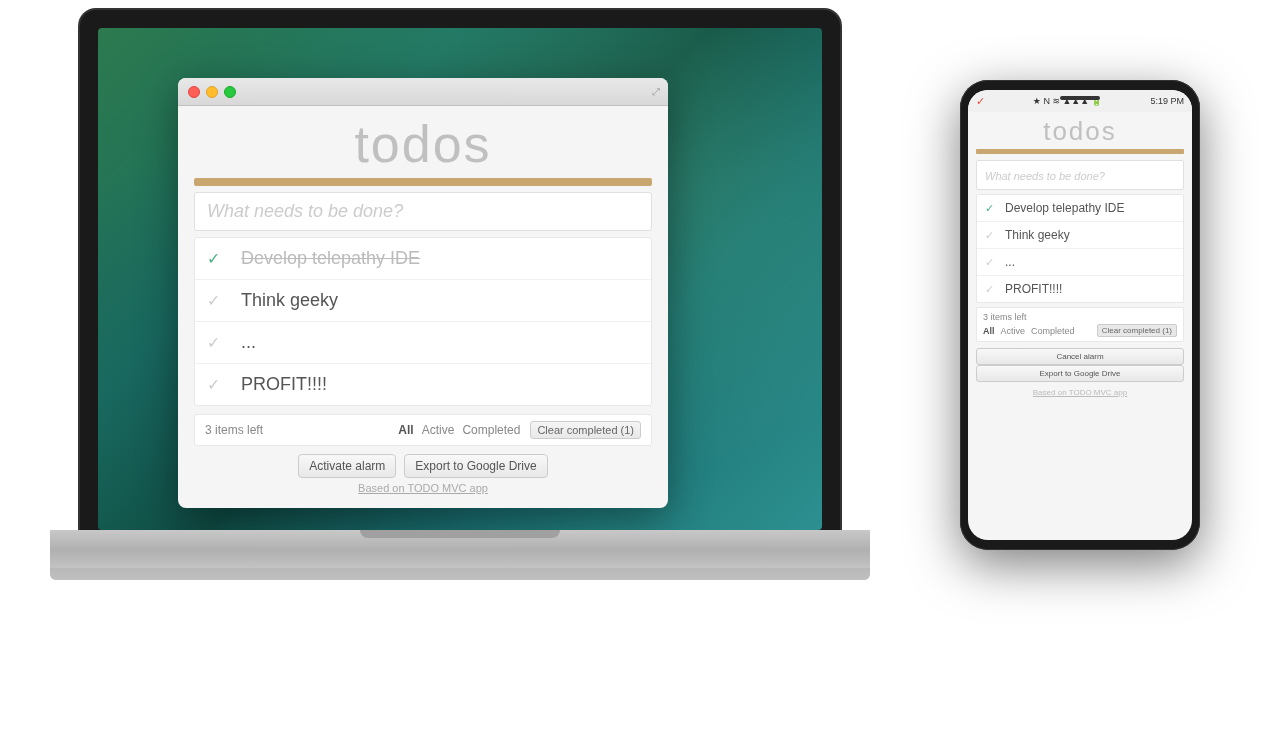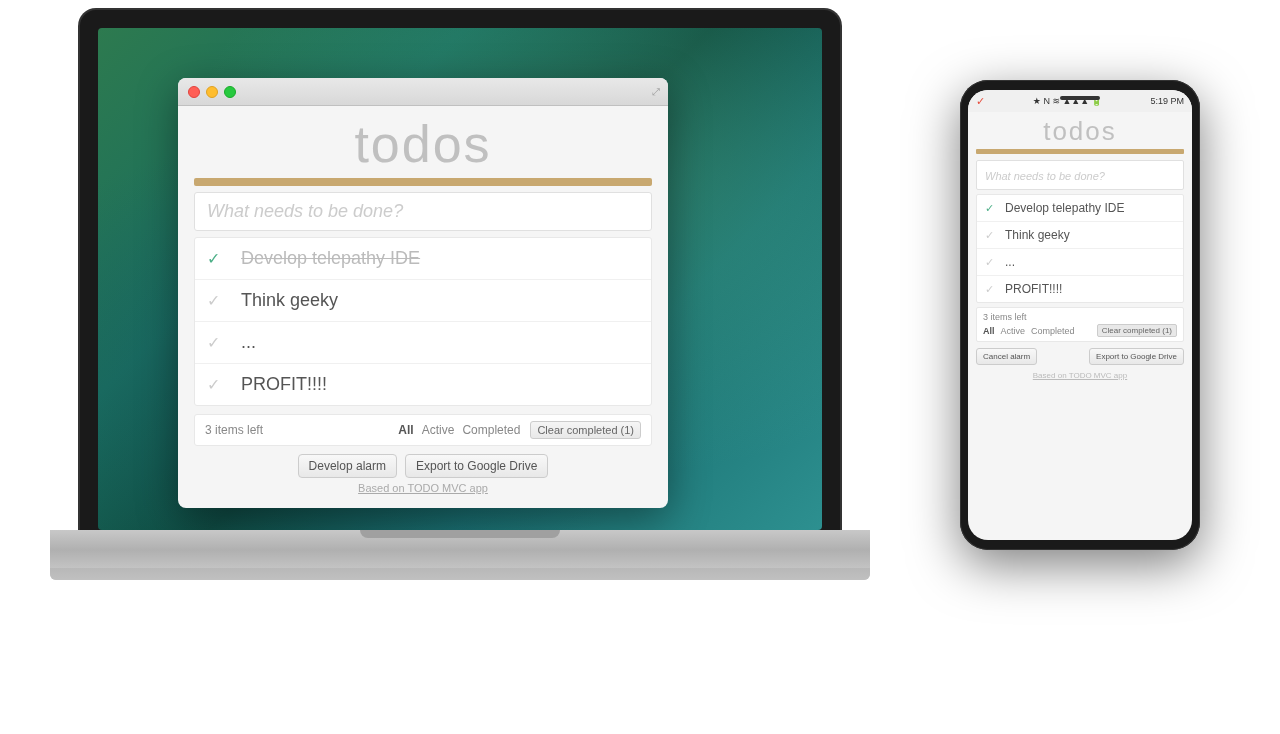--- a/index.html
+++ b/index.html
@@ -418,22 +418,23 @@
       background: #e8e8e8;
       border: 1px solid #ccc;
       border-radius: 2px;
       padding: 1px 4px;
       font-size: 8px;
       color: #666;
     }
 
     .phone-actions {
       display: flex;
-      justify-content: space-between;
+      justify-content: center;
       margin: 4px 8px;
+      flex-direction: column;
     }
 
     .phone-action-btn {
       background: linear-gradient(180deg, #f8f8f8 0%, #e8e8e8 100%);
       border: 1px solid #ccc;
       border-radius: 3px;
       padding: 3px 6px;
       font-size: 8px;
       color: #555;
     }
@@ -517,21 +518,21 @@
             <span class="footer-items-left">3 items left</span>
             <div class="footer-filters">
               <span class="footer-filter active">All</span>
               <span class="footer-filter">Active</span>
               <span class="footer-filter">Completed</span>
             </div>
             <button class="footer-clear">Clear completed (1)</button>
           </div>
 
           <div class="window-actions">
-            <button class="action-btn">Develop alarm</button>
+            <button class="action-btn">Activate alarm</button>
             <button class="action-btn">Export to Google Drive</button>
           </div>
 
           <div class="window-credit">
             <span>Based on TODO MVC app</span>
           </div>
 
         </div>
       </div>
     </div>

